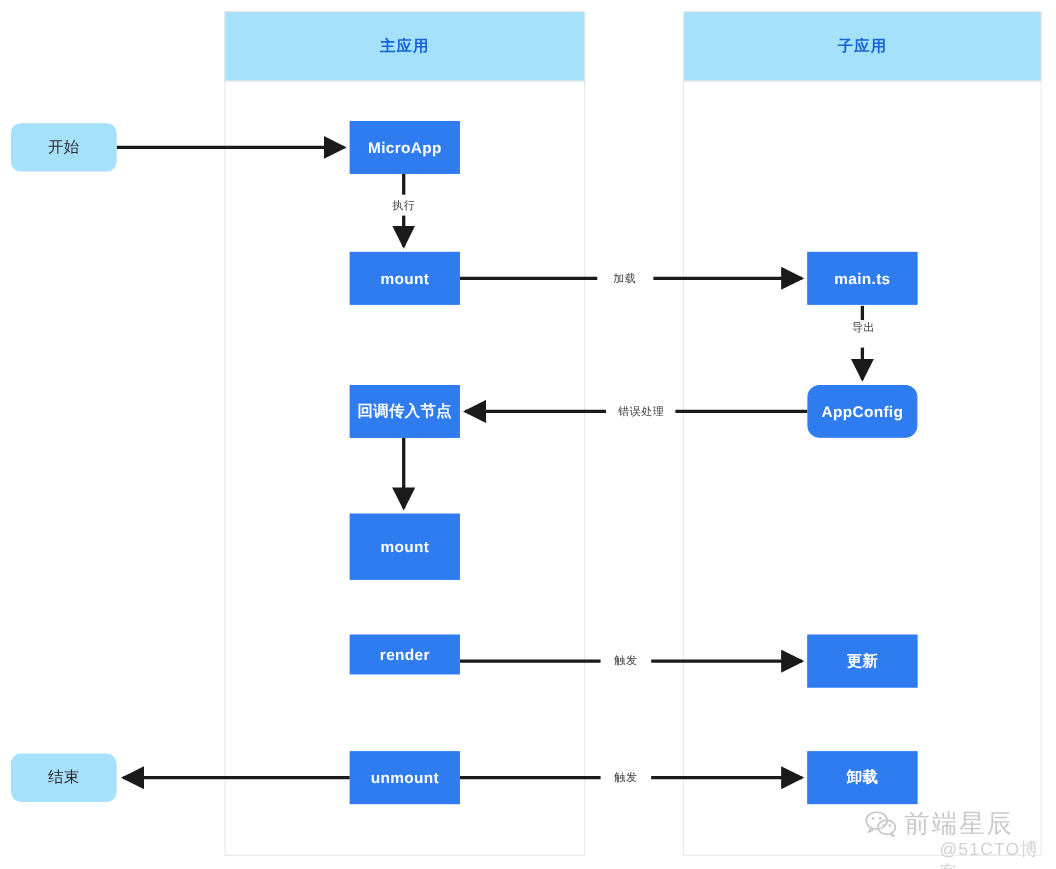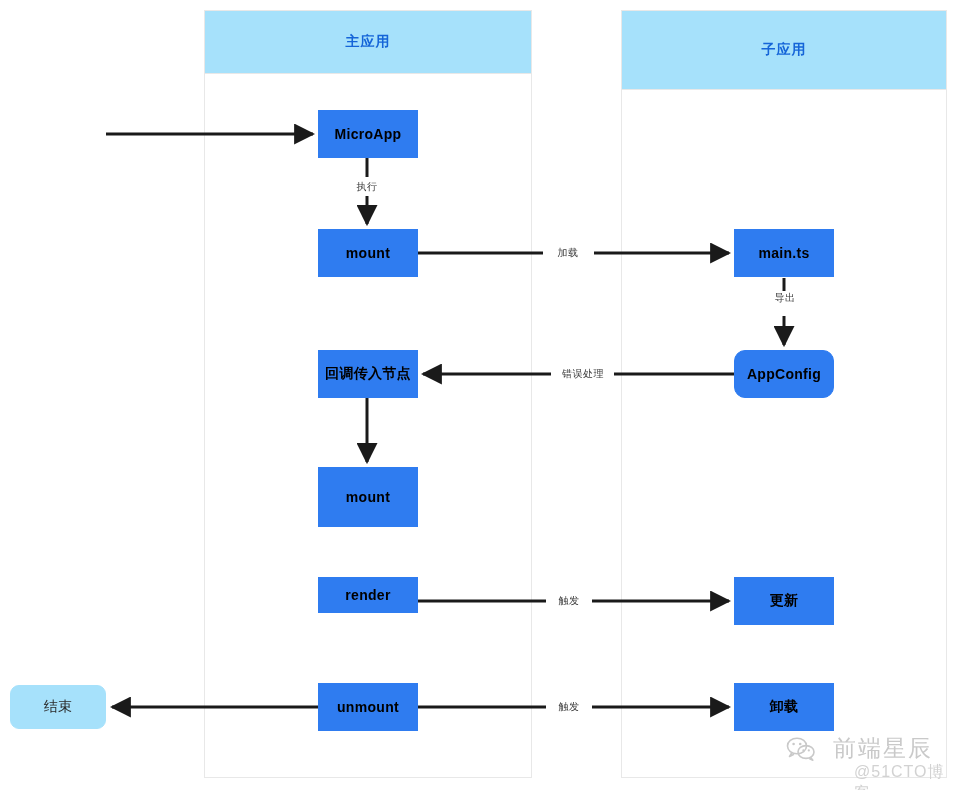--- a/index.html
+++ b/index.html
@@ -47,21 +47,21 @@
     box-sizing: border-box;
     display: flex;
     align-items: center;
     justify-content: center;
     font-size: 14px;
     font-weight: bold;
     letter-spacing: 0.3px;
   }
   .node.process {
     background: #2f7cf0;
-    color: #000000;
+    color: #ffffff;
     border: 1px solid #2f7cf0;
   }
   .node.terminator {
     background: #a6e1fb;
     color: #2b2b2b;
     border: 1px solid #a6e1fb;
     border-radius: 9px;
     font-weight: normal;
   }
 
@@ -83,21 +83,21 @@
     white-space: nowrap;
     transform: translate(-50%, -50%);
     letter-spacing: 0.5px;
   }
 
   
   .watermark {
     position: absolute;
     display: flex;
     align-items: center;
-    gap: 17px;
+    gap: 6px;
     color: #c9c9c9;
     user-select: none;
   }
   .watermark .wm-text {
     font-size: 23px;
     letter-spacing: 2px;
     font-family: "DejaVu Sans", sans-serif;
   }
   .watermark-sub {
     position: absolute;
@@ -111,21 +111,21 @@
 <body>
 
 <div id="canvas">
 
   <div class="lane" style="left:204px; top:10px; width:328px; height:768px;"></div>
   <div class="lane" style="left:621px; top:10px; width:326px; height:768px;"></div>
 
   <div class="lane-header" style="left:204px; top:10px; width:328px; height:64px;">
     <span>主应用</span>
   </div>
-  <div class="lane-header" style="left:621px; top:10px; width:326px; height:80px;">
+  <div class="lane-header" style="left:621px; top:10px; width:326px; height:64px;">
     <span>子应用</span>
   </div>
 
   <svg class="edge-layer" viewBox="0 0 960 790" width="960" height="790" xmlns="http://www.w3.org/2000/svg">
     <defs>
       <marker id="arrowhead" viewBox="0 0 10 10" refX="9" refY="5" markerWidth="7" markerHeight="7" orient="auto-start-reverse">
         <path d="M 0 0 L 10 5 L 0 10 z" fill="#1a1a1a"></path>
       </marker>
     </defs>
 
@@ -154,20 +154,23 @@
     <line x1="592" y1="707" x2="729" y2="707" stroke="#1a1a1a" stroke-width="3" marker-end="url(#arrowhead)"></line>
   </svg>
 
   <div class="edge-label" style="left:367px; top:187px;">执行</div>
   <div class="edge-label" style="left:568px; top:253px;">加载</div>
   <div class="edge-label" style="left:785px; top:298px;">导出</div>
   <div class="edge-label" style="left:583px; top:374px;">错误处理</div>
   <div class="edge-label" style="left:569px; top:601px;">触发</div>
   <div class="edge-label" style="left:569px; top:707px;">触发</div>
 
+  <div class="node terminator" style="left:10px; top:112px; width:96px; height:44px;">
+    <span>开始</span>
+  </div>
 
   <div class="node process" style="left:318px; top:110px; width:100px; height:48px;">
     <span>MicroApp</span>
   </div>
 
   <div class="node process" style="left:318px; top:229px; width:100px; height:48px;">
     <span>mount</span>
   </div>
 
   <div class="node process" style="left:734px; top:229px; width:100px; height:48px;">

